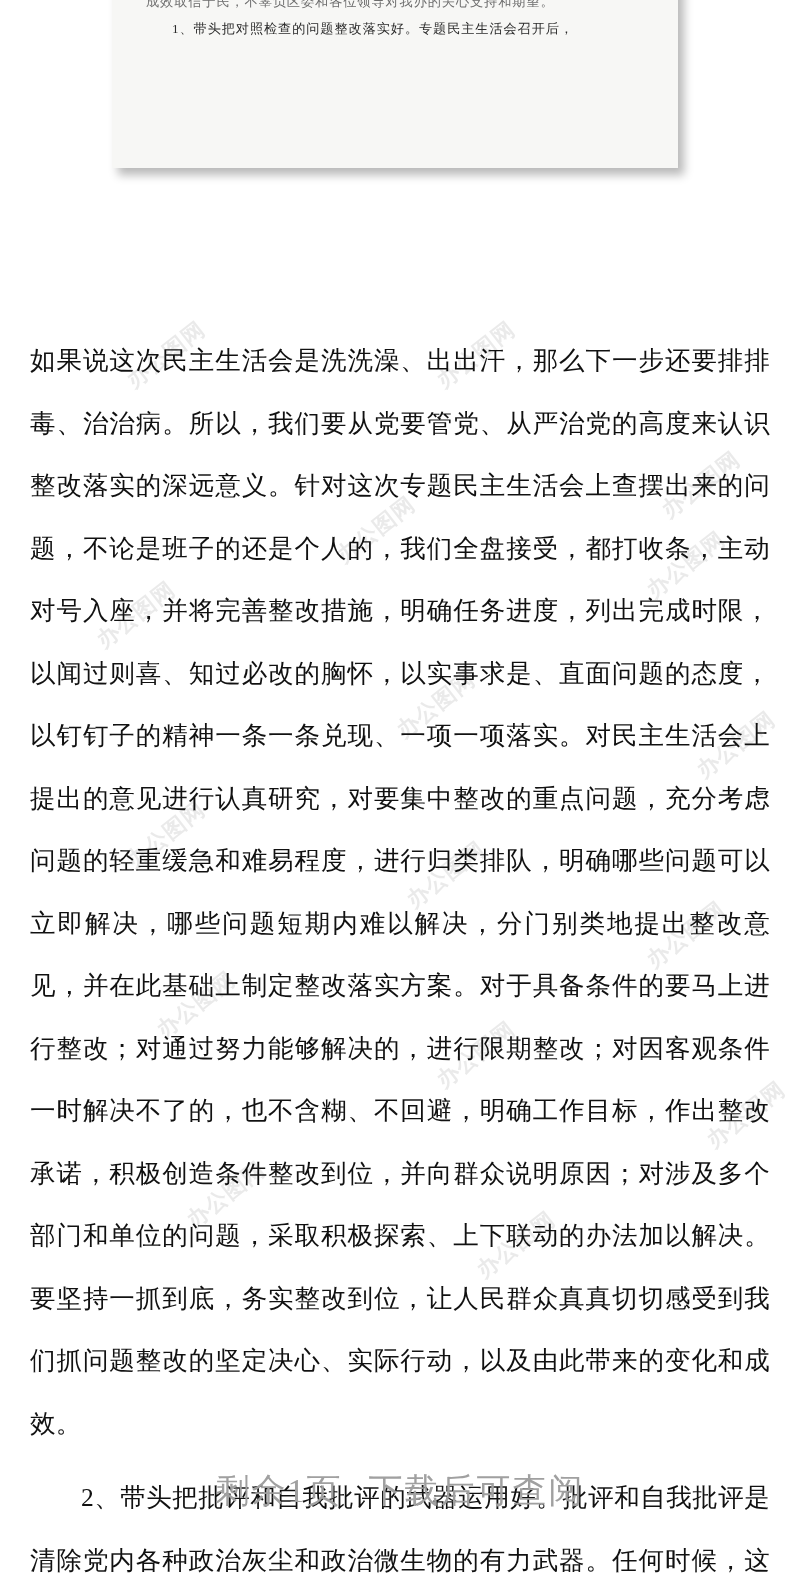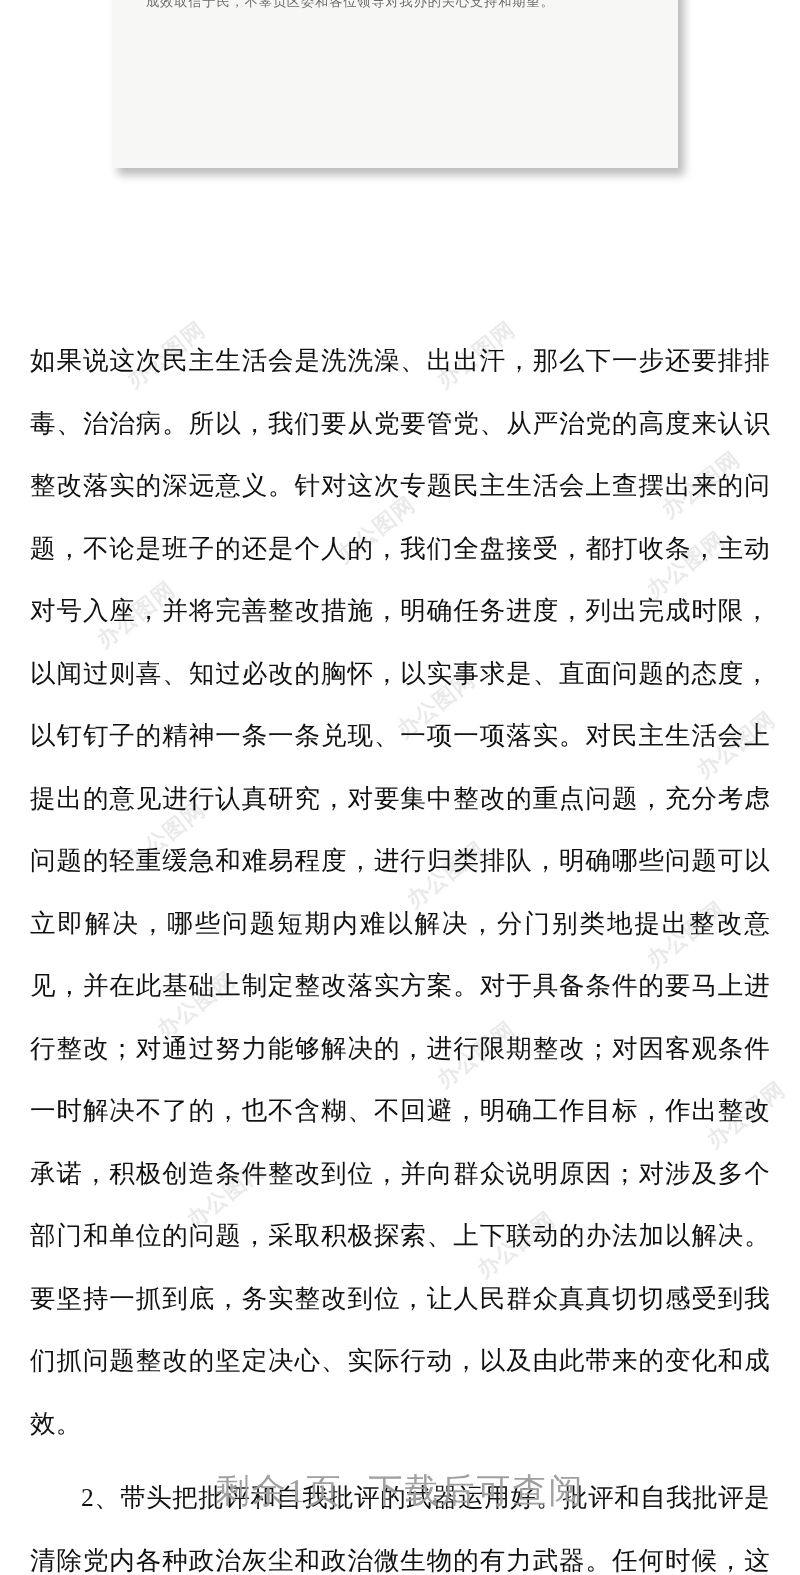--- a/index.html
+++ b/index.html
@@ -104,20 +104,21 @@
   }
   .footer .gap { display: inline-block; width: 26px; }
 </style>
 </head>
 <body>
 
 <div class="page-card-wrap">
   <div class="page-card">
     <div class="page-card-inner">
       <div class="card-line faded">成效取信于民，不辜负区委和各位领导对我办的关心支持和期望。</div>
+      <div class="card-line indent">1、带头把对照检查的问题整改落实好。专题民主生活会召开后，</div>
     </div>
   </div>
 </div>
 
 <div class="wm-layer">
   <div class="wm" style="left:120px;  top:40px;">办公图网</div>
   <div class="wm" style="left:430px;  top:40px;">办公图网</div>
   <div class="wm" style="left:655px;  top:170px;">办公图网</div>
   <div class="wm" style="left:330px;  top:215px;">办公图网</div>
   <div class="wm" style="left:640px;  top:250px;">办公图网</div>

